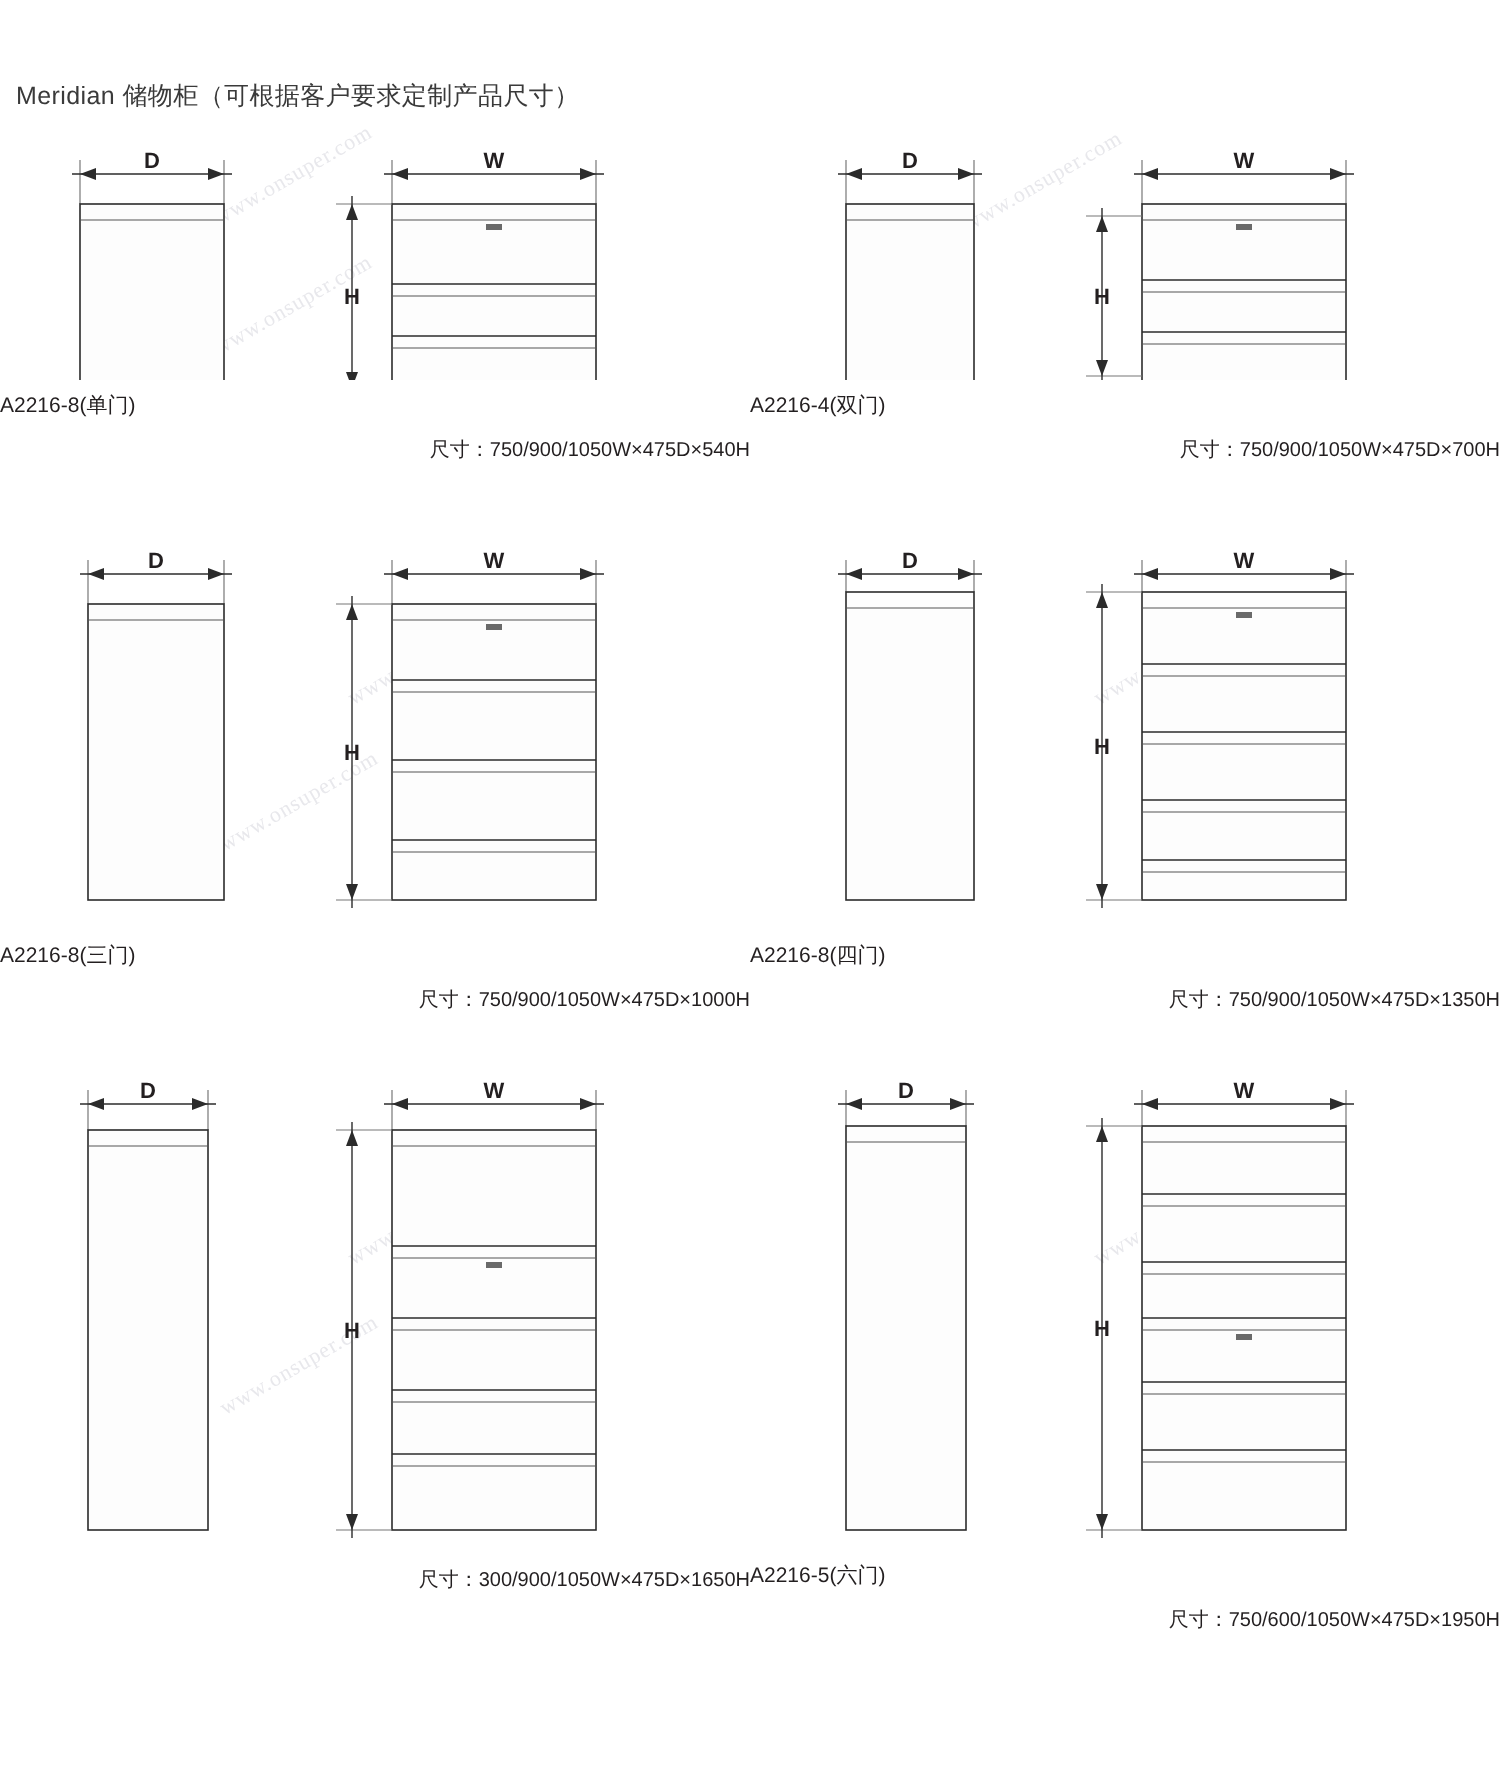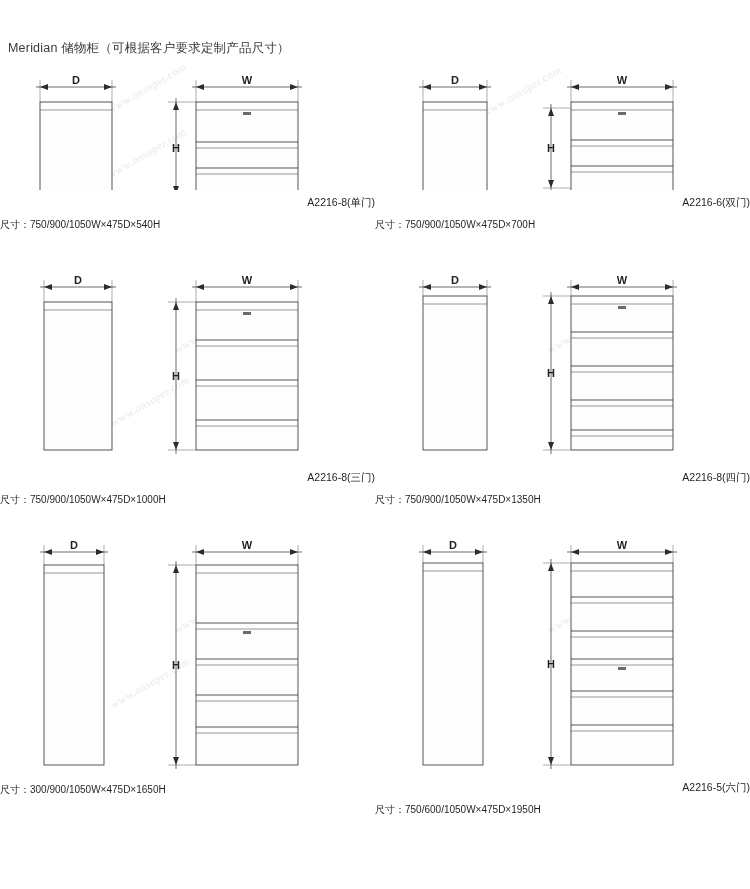--- a/index.html
+++ b/index.html
@@ -45,28 +45,28 @@
   }
 
   
   .drawing {
     position: relative;
     width: 375px;
   }
 
   
   .caption {
-    text-align: right;
+    text-align: left;
     font-size: 10.5px;
     color: #231f20;
     margin-top: 6px;
     white-space: nowrap;
   }
   .spec {
-    text-align: left;
+    text-align: right;
     font-size: 10px;
     color: #231f20;
     margin-top: 8px;
     white-space: nowrap;
   }
 
   
   .wm {
     position: absolute;
     font-size: 11px;
@@ -181,21 +181,21 @@
           <rect x="243" y="72" width="8" height="3" fill="#6a6a6a"></rect>
 
           <line class="ext" x1="168" y1="68" x2="196" y2="68"></line>
           <line class="ext" x1="168" y1="148" x2="196" y2="148"></line>
           <line class="dim" x1="176" y1="64" x2="176" y2="152"></line>
           <polygon points="176,68 173,76 179,76" fill="#2b2b2b"></polygon>
           <polygon points="176,148 173,140 179,140" fill="#2b2b2b"></polygon>
           <text class="dimtext" x="176" y="112" text-anchor="middle">H</text>
         </svg>
       </div>
-      <div class="caption">A2216-6(双门)</div>
+      <div class="caption">A2216-4(双门)</div>
       <div class="spec">尺寸：750/900/1050W×475D×700H</div>
     </div>
   </div>
 
   <div class="row" style="margin-top:28px;">
 
     <div class="cell">
       <div class="drawing">
         <svg width="375" height="205" viewBox="0 0 375 205">
           <line class="ext" x1="44" y1="20" x2="44" y2="42"></line>

